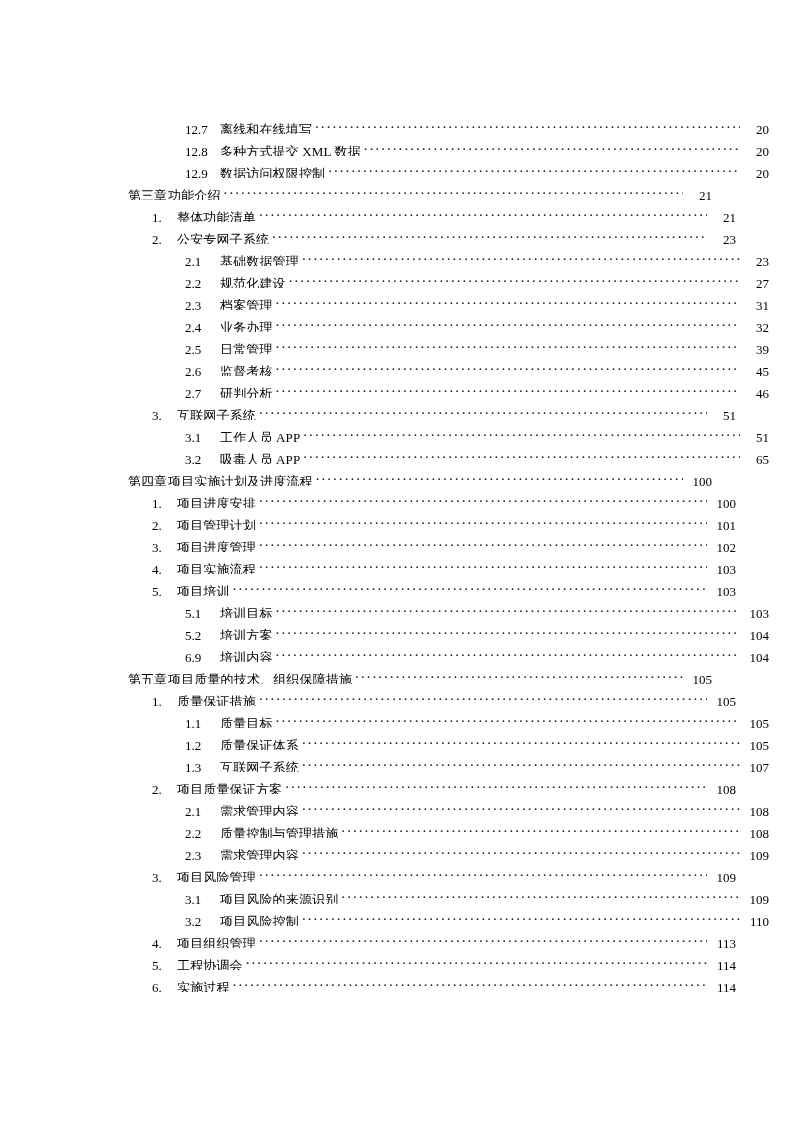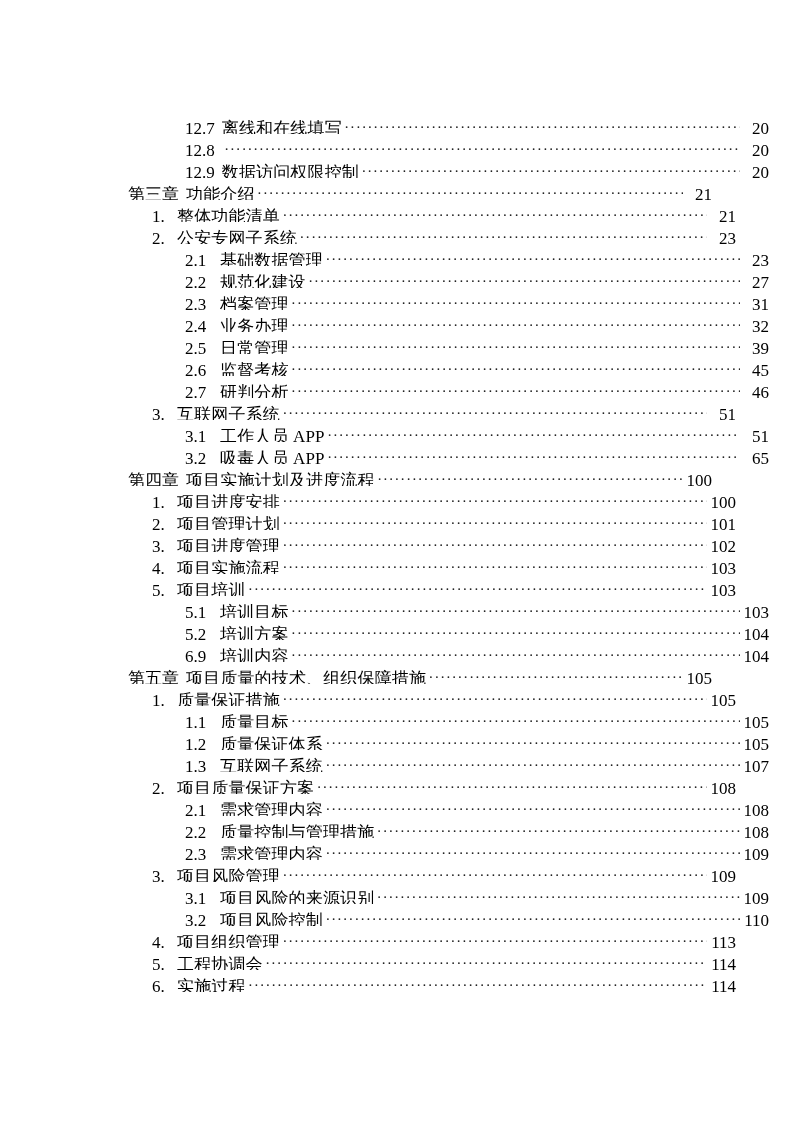--- a/index.html
+++ b/index.html
@@ -32,36 +32,36 @@
     margin: 0;
     padding: 0;
   }
 
   .toc-entry {
     display: flex;
     align-items: baseline;
     width: 100%;
     height: 22px;
     line-height: 22px;
-    font-size: 17px;
+    font-size: 13px;
     white-space: nowrap;
     overflow: hidden;
   }
 
   
   .toc-entry.level-1 { padding-left: 0px; }
   .toc-entry.level-2 { padding-left: 24px; }
   .toc-entry.level-3 { padding-left: 57px; }
 
   .entry-number {
     flex: 0 0 auto;
     display: inline-block;
     font-family: "Liberation Serif", "DejaVu Serif", serif;
   }
-  .level-1 > .entry-number { min-width: 0; margin-right: 7px; }
+  .level-1 > .entry-number { min-width: 0; margin-right: 1px; }
   .level-2 > .entry-number { min-width: 20px; margin-right: 5px; }
   .level-3 > .entry-number { min-width: 28px; margin-right: 7px; }
 
   .entry-title {
     flex: 0 0 auto;
     display: inline-block;
     letter-spacing: 0.15px;
   }
 
   .entry-leader {
@@ -98,20 +98,21 @@
 <div id="toc-page">
   <ul class="toc-list" id="toc-list">
       <li class="toc-entry level-3">
         <span class="entry-number">12.7</span>
         <span class="entry-title">离线和在线填写</span>
         <span class="entry-leader"></span>
         <span class="entry-page">20</span>
       </li>
       <li class="toc-entry level-3">
         <span class="entry-number">12.8</span>
+        <span class="entry-title">多种方式提交 XML 数据</span>
         <span class="entry-leader"></span>
         <span class="entry-page">20</span>
       </li>
       <li class="toc-entry level-3">
         <span class="entry-number">12.9</span>
         <span class="entry-title">数据访问权限控制</span>
         <span class="entry-leader"></span>
         <span class="entry-page">20</span>
       </li>
       <li class="toc-entry level-1">

